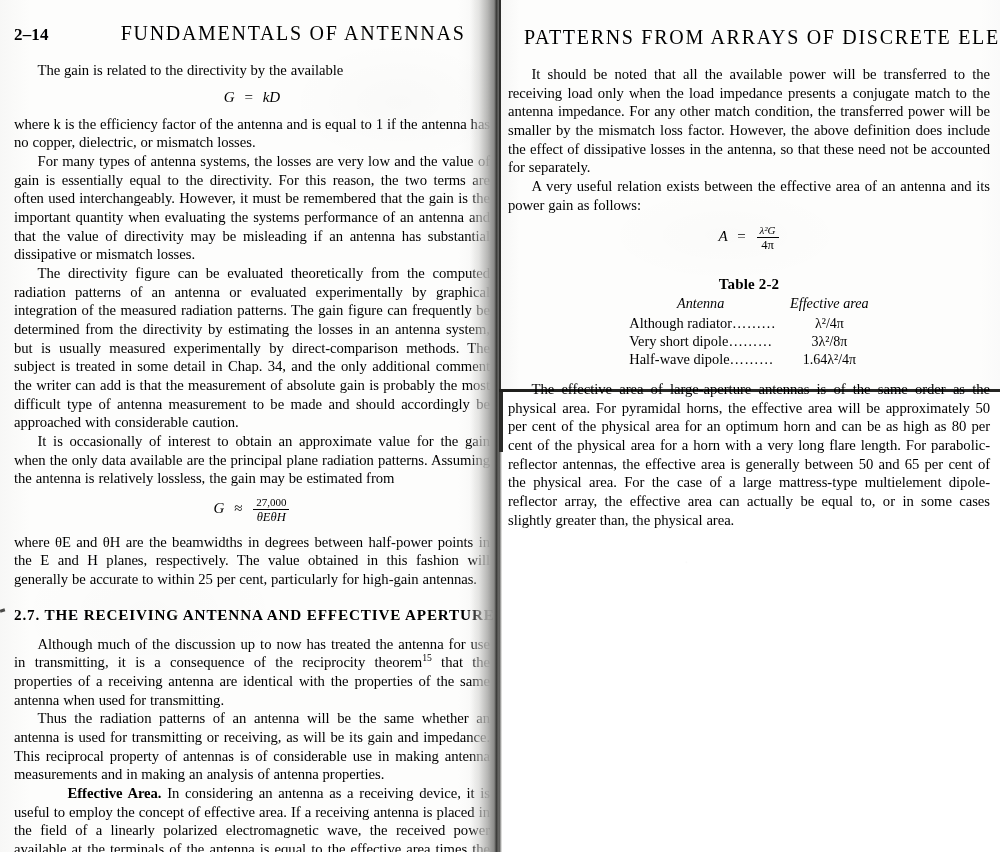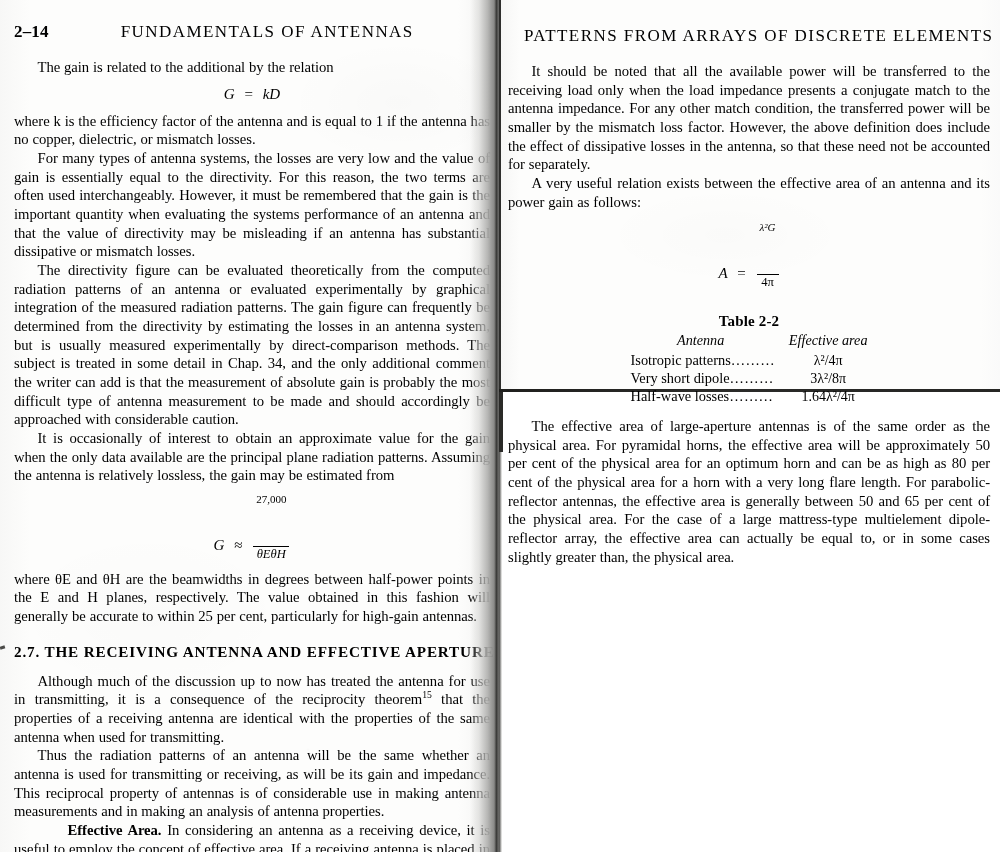--- a/index.html
+++ b/index.html
@@ -86,21 +86,21 @@
     font-size: 15.5px;
     margin-bottom: 16px;
     white-space: nowrap;
   }
   .running-head .folio {
     font-weight: bold;
     font-size: 17px;
     letter-spacing: 0.01em;
   }
   .running-head .rh-title {
-    font-size: 17px;
+    font-size: 20px;
     letter-spacing: 0.085em;
   }
   .rh-left  { justify-content: flex-start; }
   .rh-left .rh-title { margin-left: 72px; }
   .rh-right { justify-content: flex-start; padding-left: 16px; }
   .rh-right .folio { margin-left: 36px; }
 
   p.body {
     margin: 0 0 0 0;
     text-indent: 1.6em;
@@ -128,21 +128,20 @@
     text-align: center;
     margin: 0 1px;
     line-height: 1.04;
   }
   .frac .num { display: block; padding: 0 3px; font-size: 11px; }
   .frac .den {
     display: block;
     border-top: 1.3px solid #000;
     padding: 1px 3px 0 3px;
     font-size: 12.6px;
-    margin-top: 40px;
   }
   .eq .op { margin: 0 6px; }
 
   .sect-head {
     font-weight: bold;
     font-size: 15.2px;
     letter-spacing: 0.055em;
     margin: 17px 0 11px 0;
     white-space: nowrap;
     position: relative;
@@ -204,21 +203,21 @@
 
   <div class="page page-left"></div>
 
   <div class="col col-left">
 
     <div class="running-head rh-left">
       <span class="folio">2–14</span>
       <span class="rh-title">FUNDAMENTALS OF ANTENNAS</span>
     </div>
 
-    <p class="body">The gain is related to the additional by the relation</p>
+    <p class="body">The gain is related to the directivity by the available</p>
 
     <div class="eq">
       <span class="ital">G</span>
       <span class="op">=</span>
       <span class="ital">kD</span>
     </div>
 
     <p class="body noindent">where k is the efficiency factor of the antenna and is equal to 1 if the antenna has no copper, dielectric, or mismatch losses.</p>
     <p class="body">For many types of antenna systems, the losses are very low and the value of gain is essentially equal to the directivity.   For this reason, the two terms are often used interchangeably.   However, it must be remembered that the gain is the important quantity when evaluating the systems performance of an antenna and that the value of directivity may be misleading if an antenna has substantial dissipative or mismatch losses.</p>
     <p class="body">The directivity figure can be evaluated theoretically from the computed radiation patterns of an antenna or evaluated experimentally by graphical integration of the measured radiation patterns.   The gain figure can frequently be determined from the directivity by estimating the losses in an antenna system, but is usually measured experimentally by direct-comparison methods.   The subject is treated in some detail in Chap. 34, and the only additional comment the writer can add is that the measurement of absolute gain is probably the most difficult type of antenna measurement to be made and should accordingly be approached with considerable caution.</p>
@@ -281,29 +280,29 @@
         <div class="tbl-title">Table 2-2</div>
         <table>
           <thead>
             <tr>
               <th class="c1">Antenna</th>
               <th class="c2">Effective area</th>
             </tr>
           </thead>
           <tbody>
             <tr>
-              <td class="c1"><span>Isotropic patterns</span><span class="leader">………</span></td>
+              <td class="c1"><span>Although radiator</span><span class="leader">………</span></td>
               <td class="c2">λ²/4π</td>
             </tr>
             <tr>
               <td class="c1"><span>Very short dipole</span><span class="leader">………</span></td>
               <td class="c2">3λ²/8π</td>
             </tr>
             <tr>
-              <td class="c1"><span>Half-wave losses</span><span class="leader">………</span></td>
+              <td class="c1"><span>Half-wave dipole</span><span class="leader">………</span></td>
               <td class="c2">1.64λ²/4π</td>
             </tr>
           </tbody>
         </table>
       </div>
     </div>
 
     <p class="body">The effective area of large-aperture antennas is of the same order as the physical area.   For pyramidal horns, the effective area will be approximately 50 per cent of the physical area for an optimum horn and can be as high as 80 per cent of the physical area for a horn with a very long flare length.   For parabolic-reflector antennas, the effective area is generally between 50 and 65 per cent of the physical area.   For the case of a large mattress-type multielement dipole-reflector array, the effective area can actually be equal to, or in some cases slightly greater than, the physical area.</p>
 
   </div>

